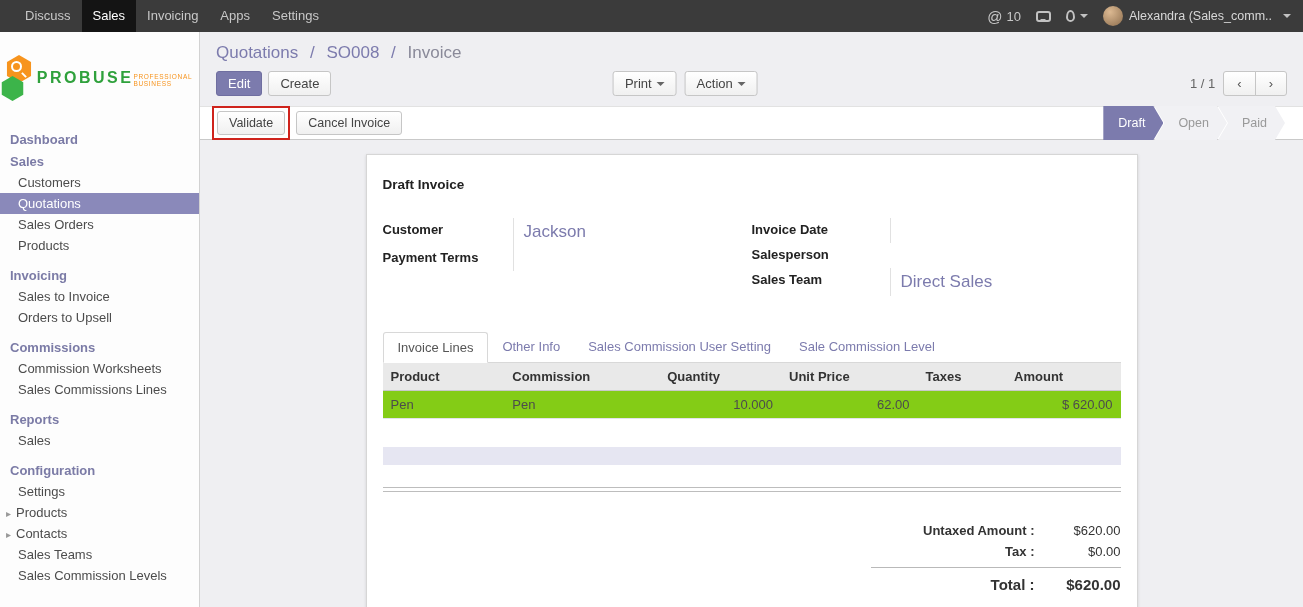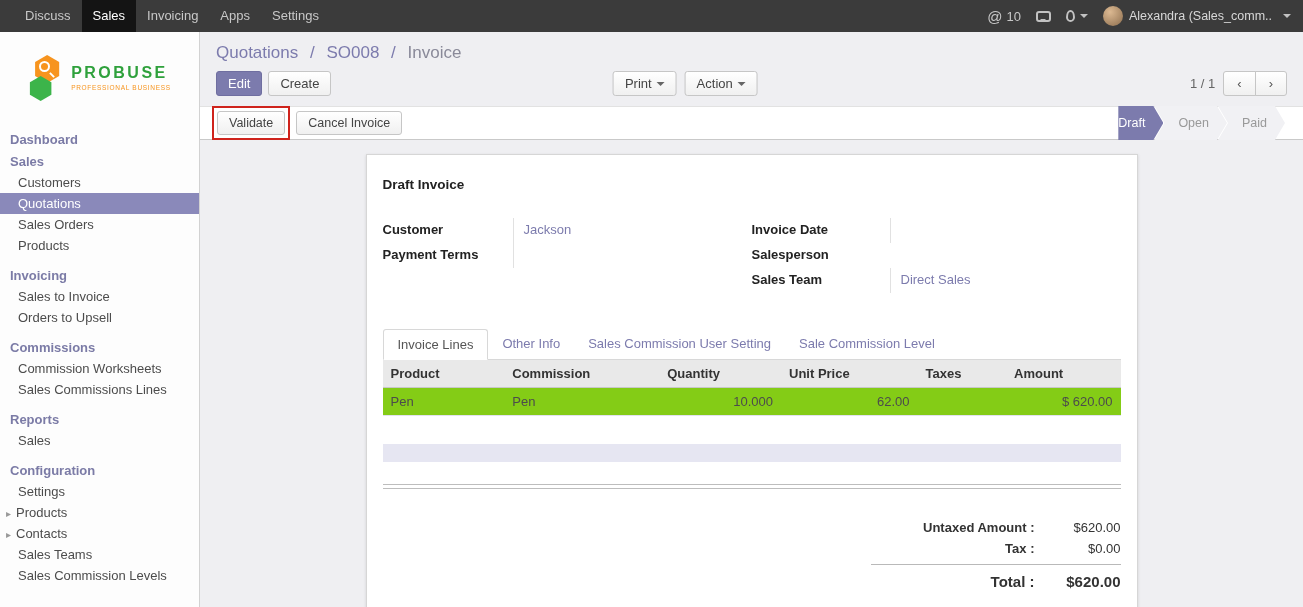--- a/index.html
+++ b/index.html
@@ -28,21 +28,21 @@
 
   
   .sidebar { width:200px; background:#fdfdfd; border-right:1px solid #d2d2d2; overflow:hidden; flex:none; }
   .logo-box { height:86px; display:flex; align-items:center; justify-content:center; gap:7px; padding-top:6px; }
   .logo-mark { position:relative; width:36px; height:46px; }
   .hex { clip-path:polygon(50% 0,93% 25%,93% 75%,50% 100%,7% 75%,7% 25%); }
   .hex.orange { position:absolute; top:0; left:5px; width:28px; height:28px; background:#f7941e; }
   .hex.green  { position:absolute; bottom:0; left:0; width:25px; height:25px; background:#3cb44a; }
   .lens { position:absolute; top:6px; left:11px; width:11px; height:11px; border:2px solid #fff; border-radius:50%; z-index:2; }
   .lens:after { content:""; position:absolute; width:2px; height:6px; background:#fff; transform:rotate(-45deg); left:10px; top:9px; }
-  .logo-text { display:flex; flex-direction:column; }
+  .logo-text { display:flex; flex-direction:row; }
   .logo-name { font-size:16px; font-weight:bold; color:#2fa13c; letter-spacing:2.5px; line-height:1; }
   .logo-tagline { font-size:6.5px; color:#f7941e; letter-spacing:0.7px; margin-top:3px; }
 
   .side-section { margin-top:8px; }
   .side-section.first { margin-top:10px; }
   .side-heading { color:#7b7ba6; font-weight:bold; font-size:13px; padding:4px 10px 3px; cursor:pointer; }
   .side-item { font-size:13px; color:#4c4c4c; padding:3px 10px 3px 18px; cursor:pointer; white-space:nowrap; }
   .side-item.selected { background:#8a89ba; color:#fff; }
   .expand { display:inline-block; width:10px; margin-left:-12px; color:#999; font-size:10px; }
 
@@ -67,34 +67,34 @@
   .btn-group .btn:first-child { border-radius:3px 0 0 3px; margin-left:0; }
   .btn-group .btn:last-child { border-radius:0 3px 3px 0; }
 
   
   .statusbar { height:34px; background:#fff; border-top:1px solid #e2e2e2; border-bottom:1px solid #c9c9c9; display:flex; align-items:center; padding-left:12px; flex:none; }
   .validate-wrap { border:2px solid #cf231c; padding:3px; margin-right:6px; display:inline-flex; }
   .statusbar .btn { font-size:12.5px; }
   .status-steps { margin-left:auto; display:flex; height:34px; margin-right:18px; }
   .status-step { line-height:34px; padding:0 18px 0 24px; font-size:12.5px; color:#999; background:#f1f1f4; margin-left:-9px; cursor:pointer;
     clip-path:polygon(0 0, calc(100% - 10px) 0, 100% 50%, calc(100% - 10px) 100%, 0 100%, 10px 50%); }
-  .status-step.firststep { clip-path:polygon(0 0, calc(100% - 10px) 0, 100% 50%, calc(100% - 10px) 100%, 0 100%); margin-left:0; padding-left:0; }
+  .status-step.firststep { clip-path:polygon(0 0, calc(100% - 10px) 0, 100% 50%, calc(100% - 10px) 100%, 0 100%); margin-left:0; padding-left:15px; }
   .status-step.active { background:#7c7bad; color:#fff; }
 
   
   .content { flex:1; overflow:hidden; padding-top:14px; }
   .sheet { width:772px; margin:0 auto; background:#fff; border:1px solid #d6d6d6; box-shadow:0 1px 3px rgba(0,0,0,.12); padding:22px 16px 40px; height:560px; }
   .sheet-title { font-size:13.5px; font-weight:bold; color:#222; }
 
   .field-groups { display:flex; margin-top:26px; }
   .fgroup { width:50%; }
   .frow { display:flex; min-height:25px; align-items:stretch; }
   .flabel { width:130px; font-weight:bold; font-size:13px; color:#222; padding:4px 0; }
   .fgroup.right .flabel { width:138px; }
-  .fvalue { flex:1; border-left:1px solid #e1e1e1; padding:4px 0 4px 10px; font-size:13px; color:#666; }
+  .fvalue { flex:1; border-left:1px solid #e1e1e1; padding:4px 0 4px 10px; font-size:17px; color:#666; }
   .fvalue.link { color:#7c7bad; cursor:pointer; }
 
   .tabs { display:flex; border-bottom:1px solid #d8d8d8; margin-top:36px; }
   .tab { padding:7px 14px; font-size:13px; color:#7c7bad; cursor:pointer; white-space:nowrap; }
   .tab.active { background:#fff; border:1px solid #d8d8d8; border-bottom:1px solid #fff; margin-bottom:-1px; color:#555; border-radius:3px 3px 0 0; }
 
   table.lines { width:100%; border-collapse:collapse; font-size:13px; color:#4c4c4c; }
   table.lines th { background:#e9e9e9; border-bottom:1px solid #c8c8c8; text-align:left; font-weight:bold; padding:6px 8px; color:#333; }
   table.lines td { background:#84cc16; border-bottom:1px solid #e2e2ee; padding:6px 8px; }
   .num { text-align:right; }

